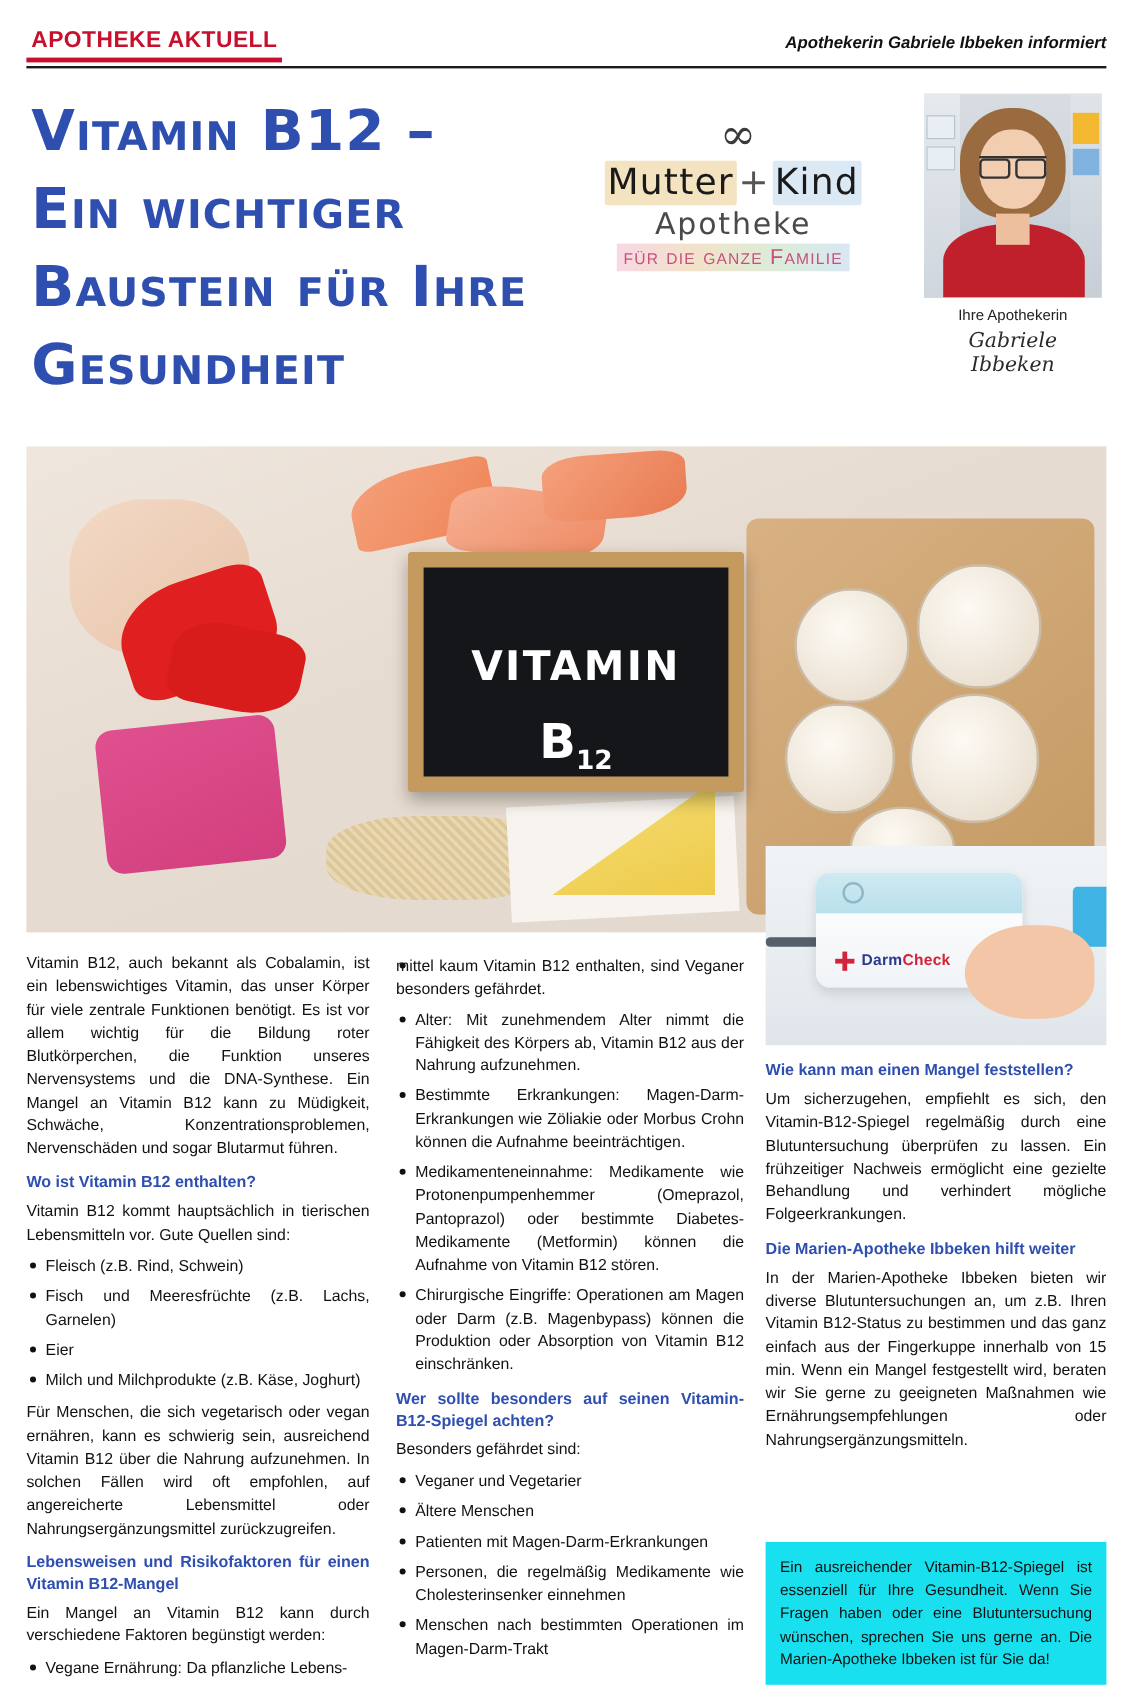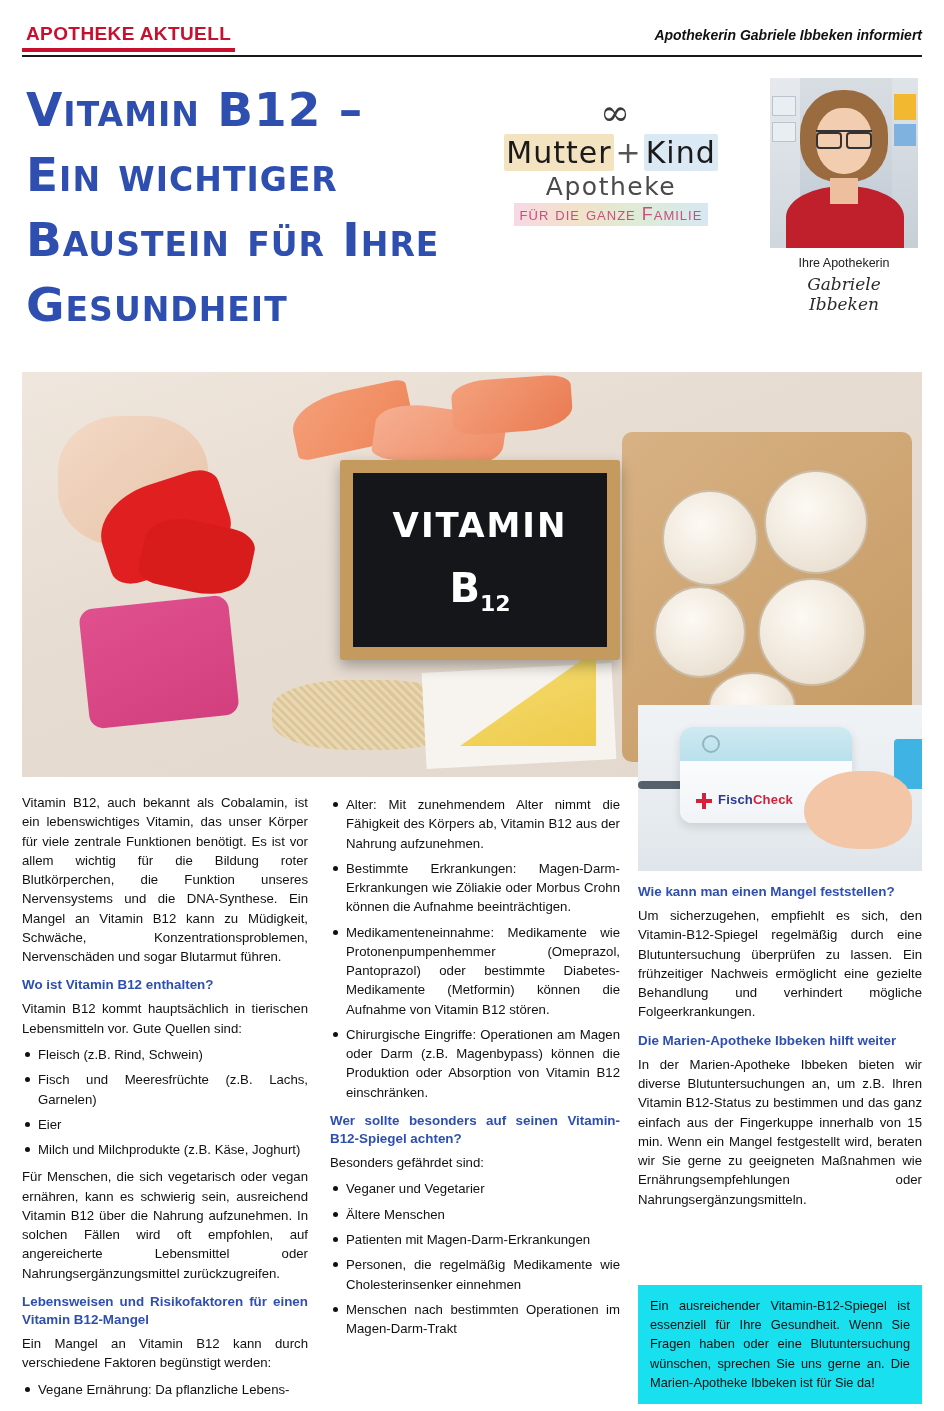--- a/index.html
+++ b/index.html
@@ -182,21 +182,21 @@
     top: 372px; left: 22px;
     width: 900px; height: 405px;
     background: linear-gradient(160deg,#efe6dd 0%, #e7dcd1 40%, #e3d8cd 100%);
     overflow: hidden;
   }
   .hero .board {
     position:absolute; top:88px; left:318px; width:280px; height:200px;
     background:#14161a; border:13px solid #c49a5e; border-radius:3px;
     box-shadow: 0 6px 14px rgba(0,0,0,.3);
     color:#fff;
-    display:flex; flex-direction:column; align-items:center; justify-content:center;
+    display:flex; flex-direction:column; align-items:center; justify-content:flex-end;
   }
   .board-t1 { font-size: 34px; font-weight:bold; letter-spacing:2px; font-family:"DejaVu Sans", sans-serif; }
   .board-t2 { font-size: 40px; font-weight:bold; margin-top:20px; font-family:"DejaVu Sans", sans-serif;}
   .board-t2 sub { font-size: 22px; }
   .hero .salmon1 { position:absolute; top:18px; left:270px; width:120px; height:60px; background:linear-gradient(135deg,#f4a07a,#ef8457); border-radius:50% 10% 40% 10%; transform:rotate(-12deg);}
   .hero .salmon2 { position:absolute; top:36px; left:352px; width:130px; height:58px; background:linear-gradient(135deg,#f6b093,#ee8a63); border-radius:40% 10% 50% 14%; transform:rotate(8deg);}
   .hero .salmon3 { position:absolute; top:6px; left:430px; width:120px; height:54px; background:linear-gradient(135deg,#f4a27d,#e97a52); border-radius:30% 20% 40% 20%; transform:rotate(-4deg);}
   .hero .meat { position:absolute; top:230px; left:62px; width:150px; height:120px; background:linear-gradient(160deg,#e0508e,#d33f7e); border-radius:14px; transform:rotate(-6deg);}
   .hero .shrimp { position:absolute; top:44px; left:36px; width:150px; height:130px; background:linear-gradient(140deg,#f3d9c6,#e7c3a8); border-radius:42%; }
   .hero .lobster { position:absolute; top:110px; left:78px; width:130px; height:90px; background:#e02020; border-radius:48% 20% 40% 20%; transform:rotate(-18deg);}
@@ -361,21 +361,21 @@
     </div>
   </div>
 
   <div class="device">
     <div class="dev-cable"></div>
     <div class="dev-body">
       <div class="dev-top">
           <div class="dev-knob"></div>
         </div>
       <div class="dev-cross"></div>
-      <div class="dev-logo"><span>Fisch</span><span class="red">Check</span></div>
+      <div class="dev-logo"><span>Darm</span><span class="red">Check</span></div>
     </div>
     <div class="dev-strip"></div>
     <div class="dev-finger"></div>
   </div>
 
   <div class="cols">
 
     <div class="col col1">
       <p>Vitamin B12, auch bekannt als Cobalamin, ist ein lebenswichtiges Vitamin, das unser Körper für viele zentrale Funktionen benötigt. Es ist vor allem wichtig für die Bildung roter Blutkörperchen, die Funktion unseres Nervensystems und die DNA-Synthese. Ein Mangel an Vitamin B12 kann zu Müdigkeit, Schwäche, Konzentrationsproblemen, Nervenschäden und sogar Blutarmut führen.</p>
       <h3 class="sub">Wo ist Vitamin B12 enthalten?</h3>
@@ -389,20 +389,21 @@
       <p>Für Menschen, die sich vegetarisch oder vegan ernähren, kann es schwierig sein, ausreichend Vitamin B12 über die Nahrung aufzunehmen. In solchen Fällen wird oft empfohlen, auf angereicherte Lebensmittel oder Nahrungsergänzungsmittel zurückzugreifen.</p>
       <h3 class="sub">Lebensweisen und Risikofaktoren für einen Vitamin B12-Mangel</h3>
       <p>Ein Mangel an Vitamin B12 kann durch verschiedene Faktoren begünstigt werden:</p>
       <ul class="bullets">
         <li>Vegane Ernährung: Da pflanzliche Lebens-</li>
       </ul>
     </div>
 
     <div class="col col2">
       <ul class="bullets">
+        <li style="padding-left:0">mittel kaum Vitamin B12 enthalten, sind Veganer besonders gefährdet.</li>
         <li>Alter: Mit zunehmendem Alter nimmt die Fähigkeit des Körpers ab, Vitamin B12 aus der Nahrung aufzunehmen.</li>
         <li>Bestimmte Erkrankungen: Magen-Darm-Erkrankungen wie Zöliakie oder Morbus Crohn können die Aufnahme beeinträchtigen.</li>
         <li>Medikamenteneinnahme: Medikamente wie Protonenpumpenhemmer (Omeprazol, Pantoprazol) oder bestimmte Diabetes-Medikamente (Metformin) können die Aufnahme von Vitamin B12 stören.</li>
         <li>Chirurgische Eingriffe: Operationen am Magen oder Darm (z.B. Magenbypass) können die Produktion oder Absorption von Vitamin B12 einschränken.</li>
       </ul>
       <h3 class="sub">Wer sollte besonders auf seinen Vitamin-B12-Spiegel achten?</h3>
       <p>Besonders gefährdet sind:</p>
       <ul class="bullets">
         <li>Veganer und Vegetarier</li>
         <li>Ältere Menschen</li>

